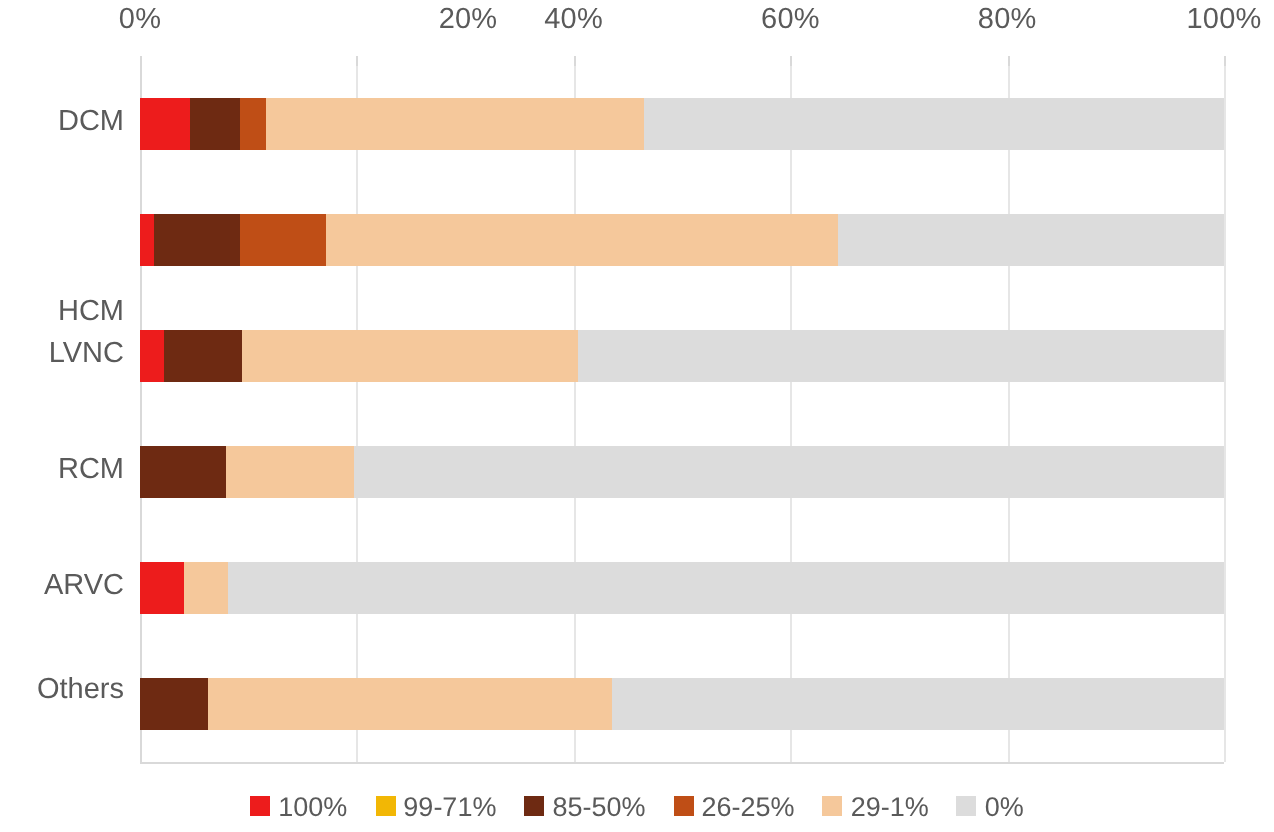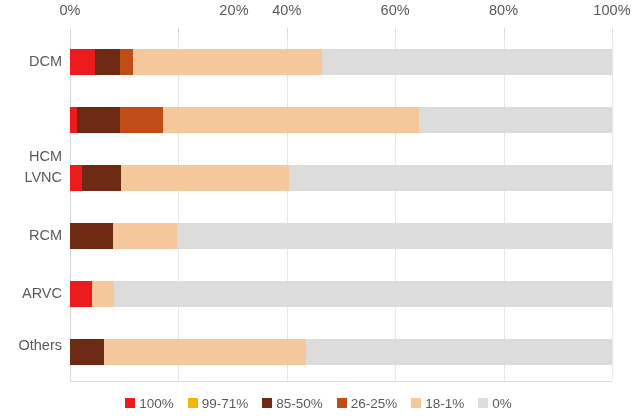--- a/index.html
+++ b/index.html
@@ -237,21 +237,21 @@
       <div class="legend-item">
         <span class="legend-swatch" style="background: rgb(110, 42, 18);"></span>
         <span class="legend-label">85-50%</span>
       </div>
       <div class="legend-item">
         <span class="legend-swatch" style="background: rgb(191, 78, 22);"></span>
         <span class="legend-label">26-25%</span>
       </div>
       <div class="legend-item">
         <span class="legend-swatch" style="background: rgb(245, 200, 155);"></span>
-        <span class="legend-label">18-1%</span>
+        <span class="legend-label">29-1%</span>
       </div>
       <div class="legend-item">
         <span class="legend-swatch" style="background: rgb(220, 220, 220);"></span>
         <span class="legend-label">0%</span>
       </div>
     </div>
 
 </div>
 
 </body></html>

